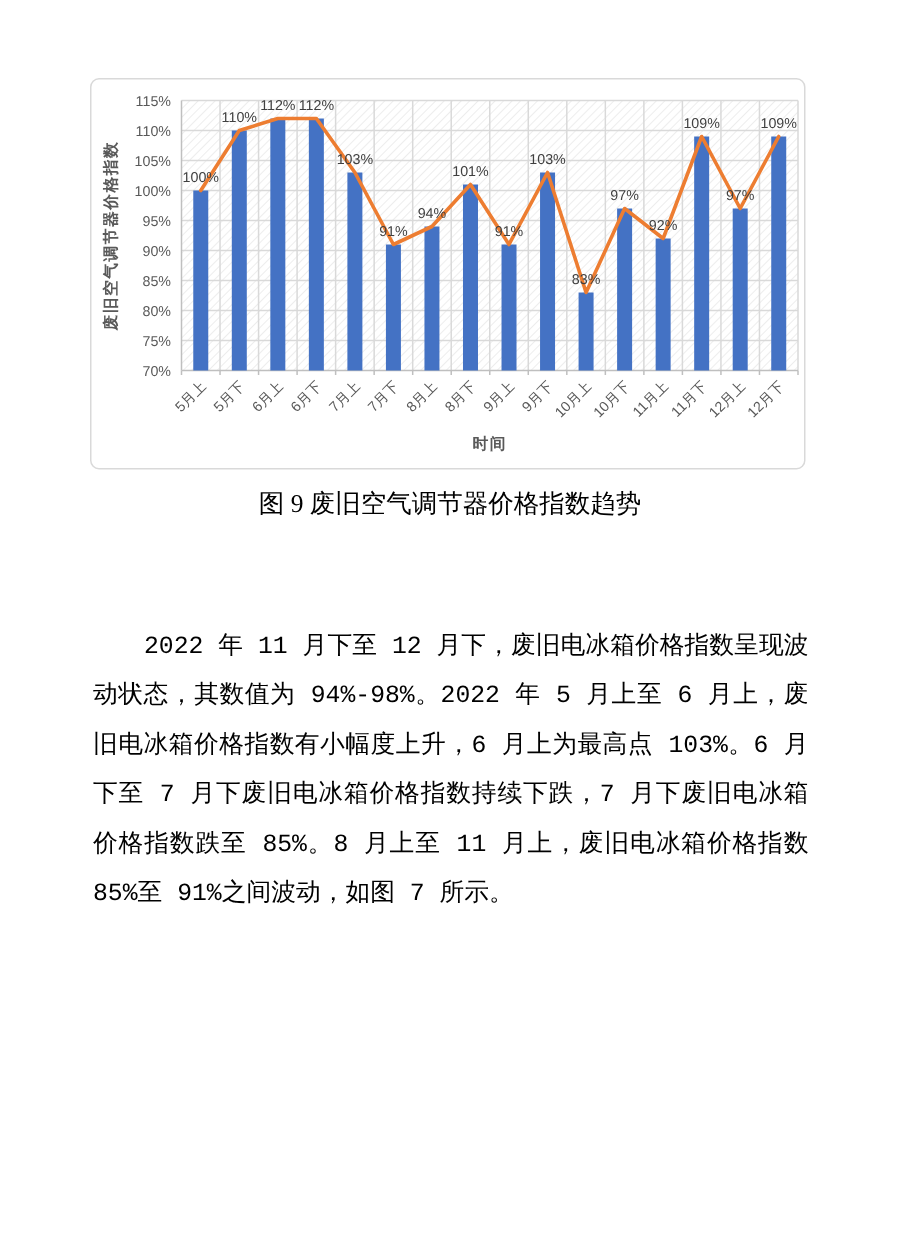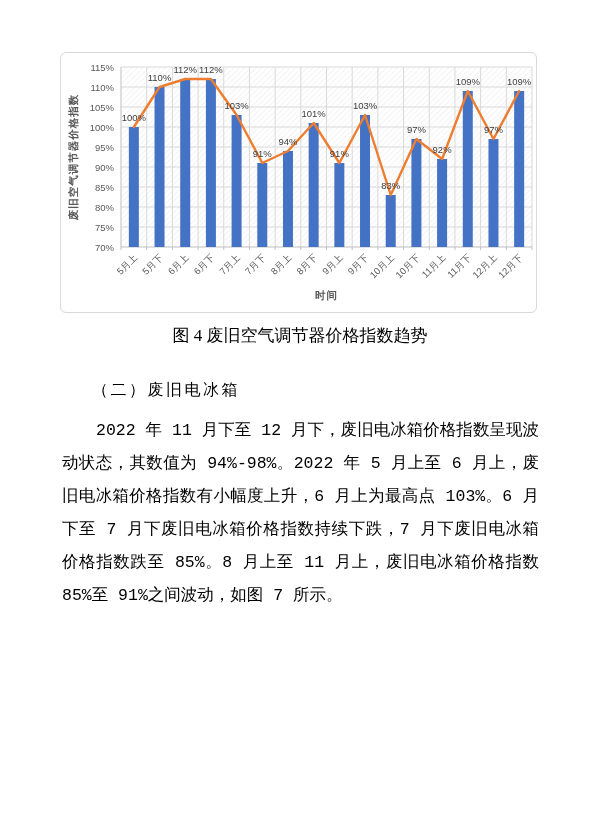--- a/index.html
+++ b/index.html
@@ -143,19 +143,18 @@
         <text transform="translate(359.40625,205) rotate(-45)" text-anchor="end" font-size="9.5" fill="#595959" font-family="&quot;Liberation Sans&quot;,&quot;DejaVu Sans&quot;,sans-serif">10月下</text>
         <text transform="translate(385.09375,205) rotate(-45)" text-anchor="end" font-size="9.5" fill="#595959" font-family="&quot;Liberation Sans&quot;,&quot;DejaVu Sans&quot;,sans-serif">11月上</text>
         <text transform="translate(410.78125,205) rotate(-45)" text-anchor="end" font-size="9.5" fill="#595959" font-family="&quot;Liberation Sans&quot;,&quot;DejaVu Sans&quot;,sans-serif">11月下</text>
         <text transform="translate(436.46875,205) rotate(-45)" text-anchor="end" font-size="9.5" fill="#595959" font-family="&quot;Liberation Sans&quot;,&quot;DejaVu Sans&quot;,sans-serif">12月上</text>
         <text transform="translate(462.15625,205) rotate(-45)" text-anchor="end" font-size="9.5" fill="#595959" font-family="&quot;Liberation Sans&quot;,&quot;DejaVu Sans&quot;,sans-serif">12月下</text>
         <text transform="translate(16,104) rotate(-90)" text-anchor="middle" font-size="10.5" fill="#595959" letter-spacing="1" font-weight="bold" font-family="&quot;Liberation Sans&quot;,&quot;DejaVu Sans&quot;,sans-serif">废旧空气调节器价格指数</text>
         <text x="265.5" y="246" text-anchor="middle" font-size="10.5" fill="#595959" font-weight="bold" letter-spacing="1" font-family="&quot;Liberation Sans&quot;,&quot;DejaVu Sans&quot;,sans-serif">时间</text>
       </svg>
   </figure>
 
-  <p class="figure-caption">图 4 废旧空气调节器价格指数趋势</p>
+  <p class="figure-caption">图 9 废旧空气调节器价格指数趋势</p>
 
-  <h3 class="section-heading">（二）废旧电冰箱</h3>
 
   <p class="body-paragraph">2022 年 11 月下至 12 月下，废旧电冰箱价格指数呈现波动状态，其数值为 94%-98%。2022 年 5 月上至 6 月上，废旧电冰箱价格指数有小幅度上升，6 月上为最高点 103%。6 月下至 7 月下废旧电冰箱价格指数持续下跌，7 月下废旧电冰箱价格指数跌至 85%。8 月上至 11 月上，废旧电冰箱价格指数 85%至 91%之间波动，如图 7 所示。</p>
 
 </div>
 
 </body></html>

